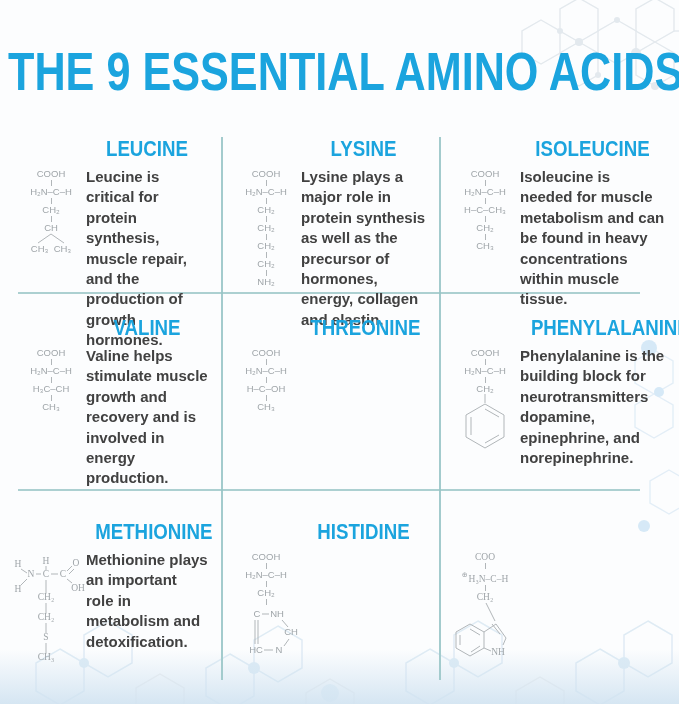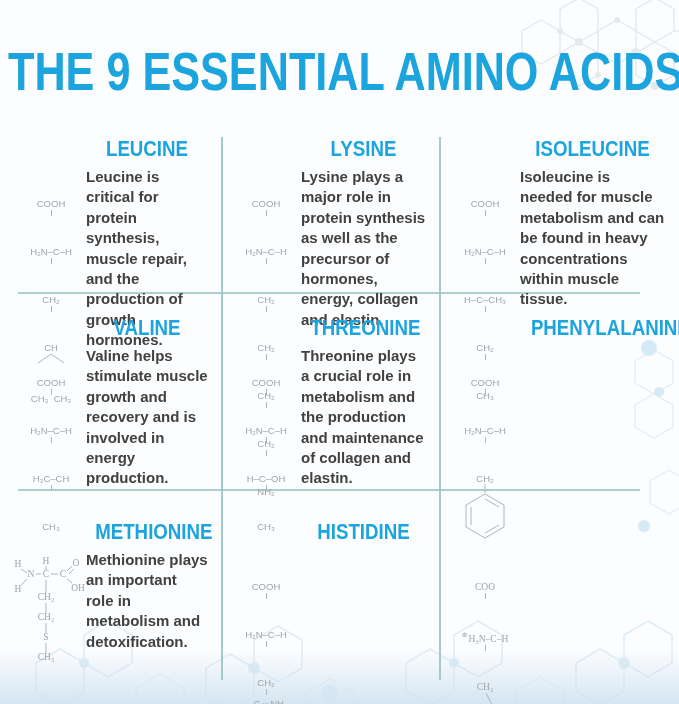--- a/index.html
+++ b/index.html
@@ -26,21 +26,21 @@
   .cell.c3{padding-left:10px;}
   .cell.r1{padding-top:8px;}
   .cell.r2{padding-top:24px;}
   .cell.r3{padding-top:31px;}
   .structure{
     width:70px;flex-shrink:0;margin-top:31px;
     display:flex;flex-direction:column;align-items:center;
     color:#9fa5a9;
   }
   .structure.serif{font-family:"Liberation Serif",serif;}
-  .atom{font-size:9.5px;line-height:10px;white-space:pre;margin-top:30px;}
+  .atom{font-size:9.5px;line-height:10px;white-space:pre;}
   .bond{height:6px;width:0;border-left:1px solid #b1b6b9;margin:1px 0;}
   .oplus{font-size:7px;vertical-align:5px;margin-right:1px;}
   .content{flex:1;padding-right:14px;min-width:0;}
   h2.aa-name{
     margin:0 0 7px 0;text-align:center;
     font-size:22px;font-weight:800;line-height:1;color:#1ba4de;
     transform:scaleX(0.85);transform-origin:center top;white-space:nowrap;
   }
   p.aa-desc{
     margin:0;font-size:15px;line-height:1.36;color:#414141;font-weight:bold;
@@ -201,40 +201,40 @@
           <div class="atom">COOH</div>
           <div class="bond"></div>
           <div class="atom">H₂N–C–H</div>
           <div class="bond"></div>
           <div class="atom">H–C–OH</div>
           <div class="bond"></div>
           <div class="atom">CH₃</div>
         </div>
         <div class="content">
           <h2 class="aa-name">THREONINE</h2>
-          <p class="aa-desc">Threonine plays a crucial role in metabolism and the production and maintenance of collagen and elastin.</p>
         </div>
       </div>
       <div class="cell c3 r2">
         <div class="structure">
           <div class="atom">COOH</div>
           <div class="bond"></div>
           <div class="atom">H₂N–C–H</div>
           <div class="bond"></div>
           <div class="atom">CH₂</div>
           <svg width="70" height="58">
             <line x1="35" y1="0" x2="35" y2="9" stroke="#b1b6b9" stroke-width="1"></line>
             <polygon points="35,10 54,21 54,43 35,54 16,43 16,21" fill="none" stroke="#b1b6b9" stroke-width="1"></polygon>
             <line x1="35" y1="15" x2="49" y2="23" stroke="#b1b6b9" stroke-width="1"></line>
             <line x1="49" y1="41" x2="35" y2="49" stroke="#b1b6b9" stroke-width="1"></line>
             <line x1="21" y1="41" x2="21" y2="23" stroke="#b1b6b9" stroke-width="1"></line>
           </svg>
         </div>
         <div class="content">
           <h2 class="aa-name">PHENYLALANINE</h2>
+          <p class="aa-desc">Phenylalanine is the building block for neurotransmitters dopamine, epinephrine, and norepinephrine.</p>
         </div>
       </div>
       <div class="cell c1 r3">
         <div class="structure serif">
           <svg width="84" height="112">
             <text x="9" y="15" fill="#9fa5a9" font-size="9.5" text-anchor="middle" font-family="&quot;Liberation Serif&quot;,serif">H</text>
             <text x="9" y="40" fill="#9fa5a9" font-size="9.5" text-anchor="middle" font-family="&quot;Liberation Serif&quot;,serif">H</text>
             <text x="37" y="12" fill="#9fa5a9" font-size="9.5" text-anchor="middle" font-family="&quot;Liberation Serif&quot;,serif">H</text>
             <text x="22" y="25" fill="#9fa5a9" font-size="9.5" text-anchor="middle" font-family="&quot;Liberation Serif&quot;,serif">N</text>
             <text x="37" y="25" fill="#9fa5a9" font-size="9.5" text-anchor="middle" font-family="&quot;Liberation Serif&quot;,serif">C</text>

